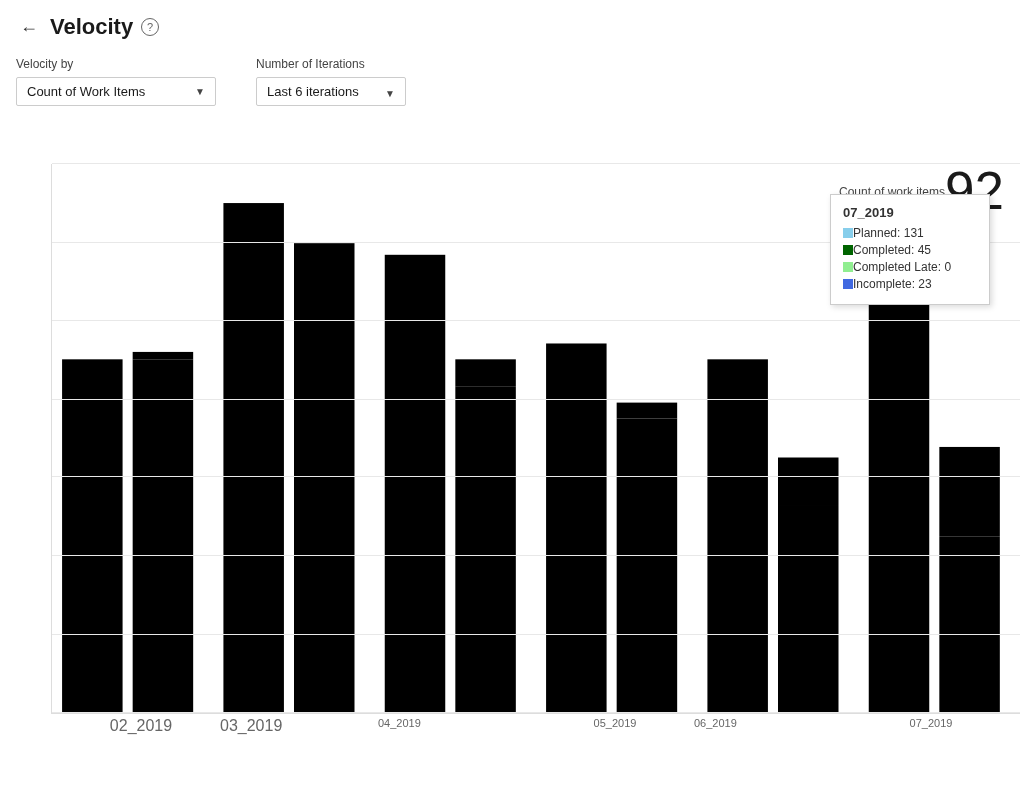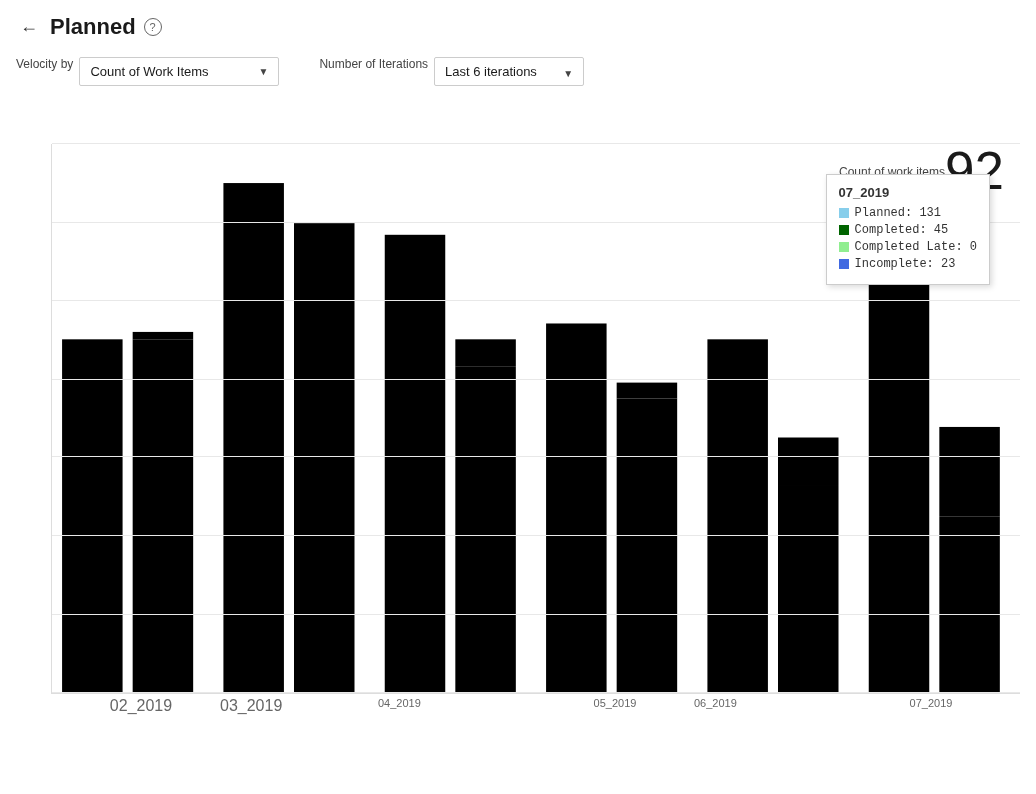--- a/index.html
+++ b/index.html
@@ -4,21 +4,21 @@
   <style>
     * { box-sizing: border-box; margin: 0; padding: 0; }
     body { font-family: 'Segoe UI', Arial, sans-serif; background: #fff; color: #333; width: 1036px; height: 794px; overflow: hidden; }
     
     .header { display: flex; align-items: center; padding: 12px 16px 8px; gap: 8px; }
     .back-btn { background: none; border: none; cursor: pointer; font-size: 18px; color: #333; padding: 4px; }
     .page-title { font-size: 22px; font-weight: 600; color: #1a1a1a; }
     .help-icon { width: 18px; height: 18px; border-radius: 50%; border: 1.5px solid #666; display: flex; align-items: center; justify-content: center; font-size: 11px; color: #666; cursor: pointer; }
     
     .controls { display: flex; padding: 8px 16px; gap: 40px; align-items: flex-start; }
-    .control-group { display: flex; gap: 6px; }
+    .control-group { display: flex; flex-direction: column; gap: 6px; }
     .control-label { font-size: 12px; color: #444; }
     .dropdown { display: flex; align-items: center; justify-content: space-between; border: 1px solid #ccc; border-radius: 2px; padding: 6px 10px; min-width: 200px; cursor: pointer; background: #fff; font-size: 13px; color: #1a1a1a; }
     .dropdown-arrow { font-size: 10px; color: #444; margin-left: 8px; }
     .dropdown2 { min-width: 150px; align-items: flex-end; }
     
     .chart-container { position: relative; padding: 0 16px 0 16px; margin-top: 8px; height: 650px; }
     
     .velocity-stat { position: absolute; top: 0; right: 32px; text-align: right; }
     .velocity-label { font-size: 12px; color: #444; }
     .velocity-avg-label { font-size: 12px; color: #444; }
@@ -38,33 +38,33 @@
     .bar { border-radius: 0; }
     .bar-planned { background: #87ceeb; }
     .bar-completed { background: #006400; }
     .bar-completed-late { background: #90ee90; }
     .bar-incomplete { background: #4169e1; }
     
     .x-labels { position: absolute; bottom: 0; left: 0; right: 0; display: flex; padding: 0 20px; }
     
     .tooltip { position: absolute; background: #fff; border: 1px solid #ccc; box-shadow: 2px 2px 6px rgba(0,0,0,0.15); padding: 10px 12px; font-size: 12px; top: 50px; right: 100px; min-width: 160px; z-index: 10; }
     .tooltip-title { font-size: 13px; font-weight: 600; margin-bottom: 6px; }
-    .tooltip-row { display: flex; align-items: center; gap: 6px; margin-bottom: 3px; font-family: Liberation Mono, monospace; }
+    .tooltip-row { display: flex; align-items: center; gap: 0; margin-bottom: 3px; }
     .tooltip-dot { width: 10px; height: 10px; flex-shrink: 0; }
     .tooltip-dot-planned { background: #87ceeb; }
     .tooltip-dot-completed { background: #006400; }
     .tooltip-dot-clate { background: #90ee90; }
     .tooltip-dot-incomplete { background: #4169e1; }
   </style>
 </head>
 <body>
 
 <div class="header">
   <button class="back-btn">←</button>
-  <span class="page-title">Planned</span>
+  <span class="page-title">Velocity</span>
   <div class="help-icon">?</div>
 </div>
 
 <div class="controls">
   <div class="control-group">
     <span class="control-label">Velocity by</span>
     <div class="dropdown">
       <span>Count of Work Items</span>
       <span class="dropdown-arrow">▼</span>
     </div>

